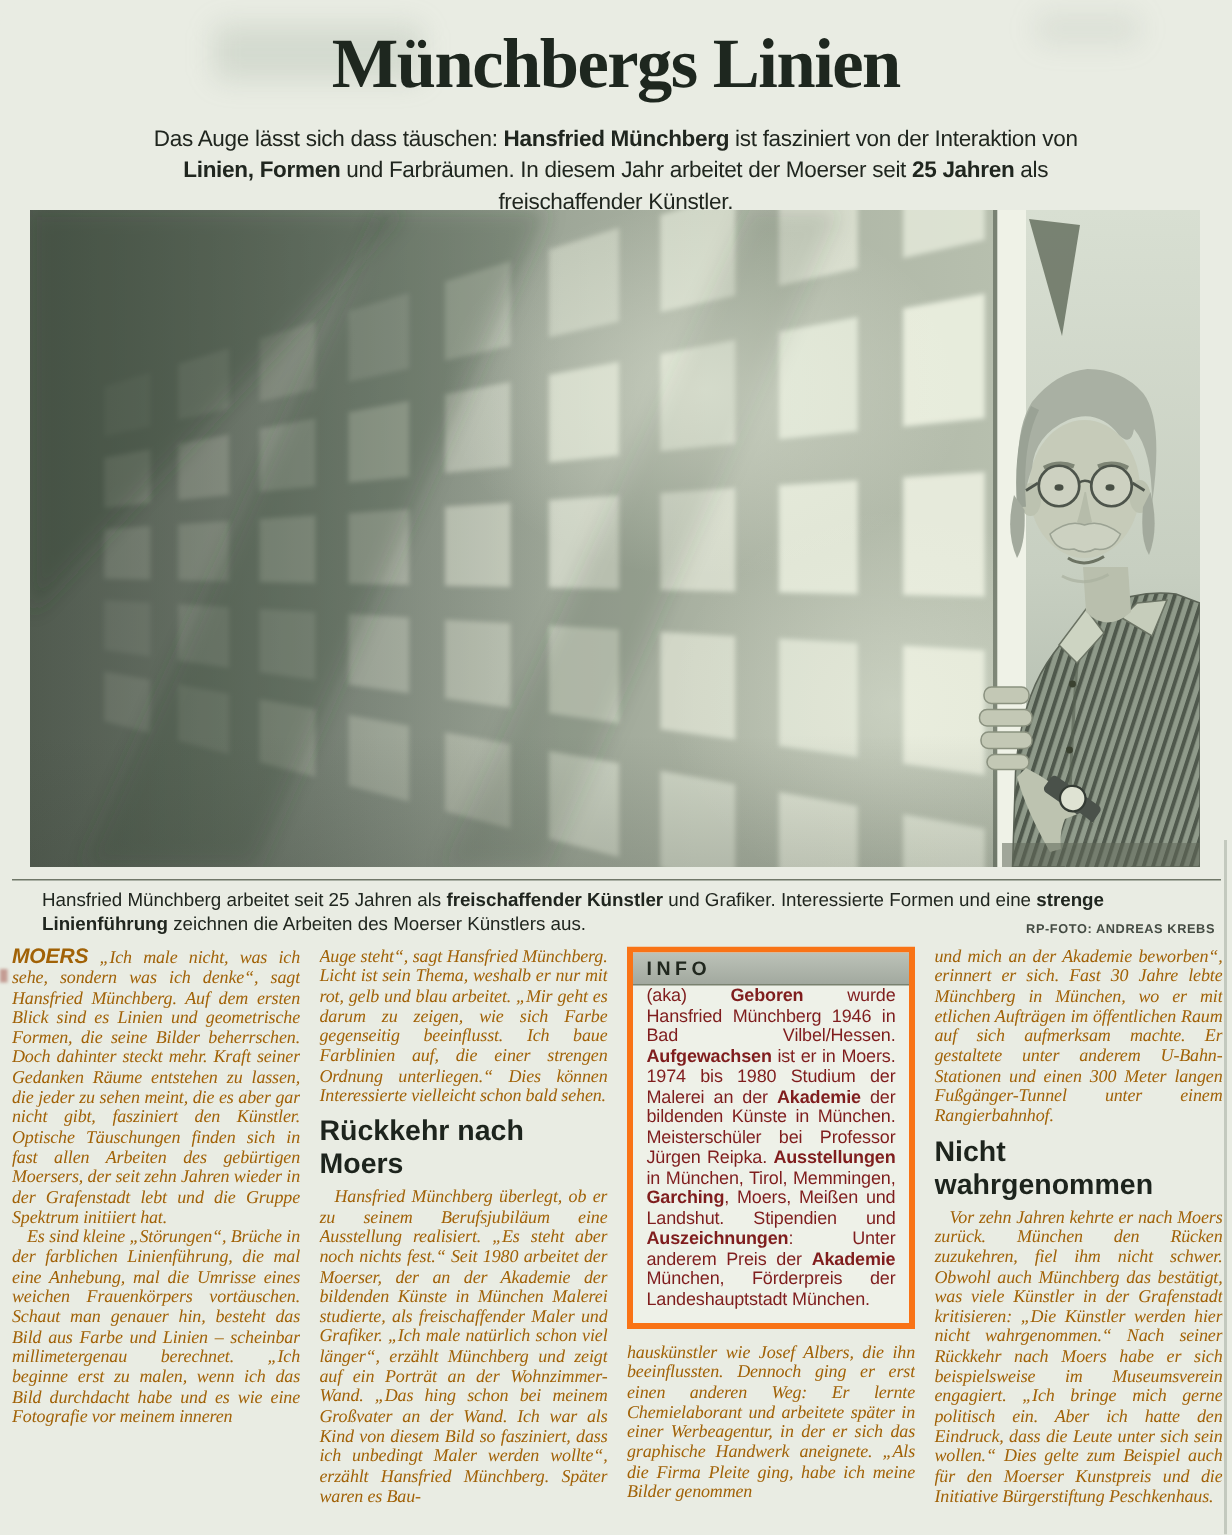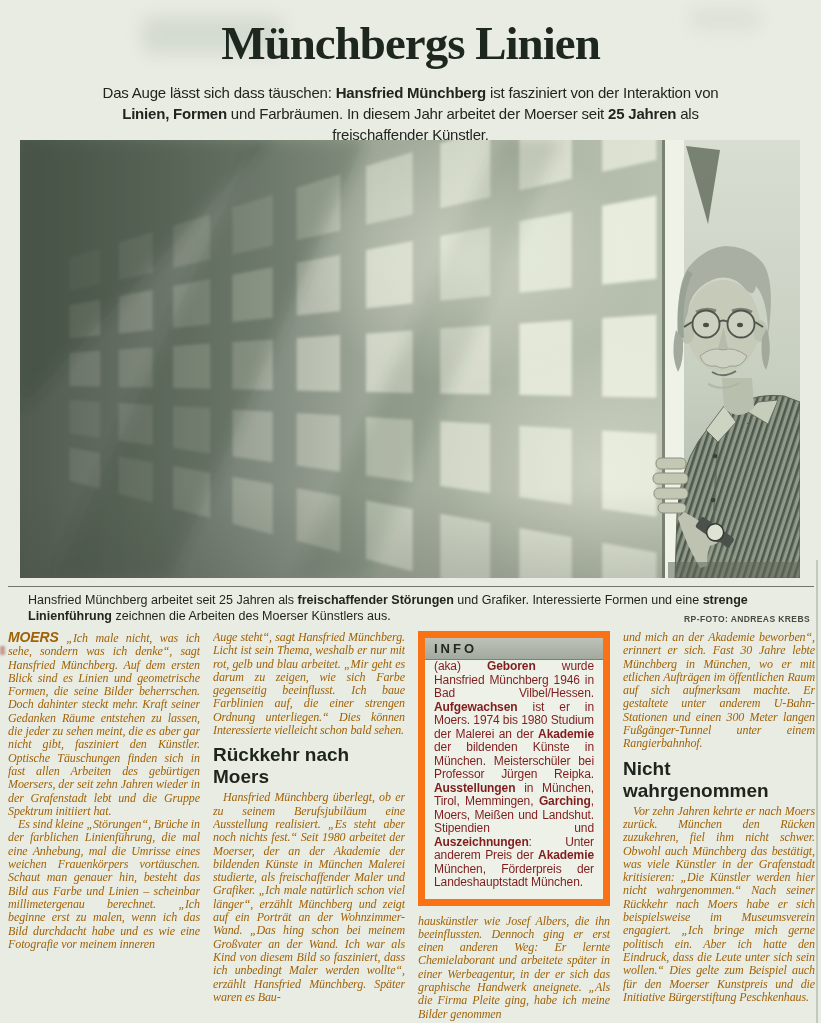--- a/index.html
+++ b/index.html
@@ -38,21 +38,21 @@
   .col{width:192px;flex:0 0 192px;overflow:hidden;}
   .col p{margin:0;font-family:"Liberation Serif",serif;font-size:12px;line-height:13.3px;
     text-align:justify;letter-spacing:-0.1px;color:#a16207;font-style:italic;}
   .col p.ind{text-indent:10px;}
   .byline{font-weight:bold;font-size:12px;letter-spacing:0.2px;color:#1d241d;
     padding-bottom:5px;border-bottom:1.5px solid #343c33;margin-bottom:8px;}
   .subhead{font-weight:bold;font-size:19px;color:#1d241d;margin:7px 0 3px;}
   .p-moers .b:first-child{font-family:"Liberation Sans",sans-serif;font-size:14px;}
 
   
-  .infobox{border:7px solid #f97316;background:#eef1e8;margin-bottom:9px;}
+  .infobox{border:4px solid #f97316;background:#eef1e8;margin-bottom:9px;}
   .info-kicker{background:linear-gradient(#bcc2b8,#a2a99f);border-bottom:1px solid #79816f;
     font-weight:bold;font-size:13px;letter-spacing:3px;padding:3px 9px;color:#21281f;}
   .info-title{font-weight:bold;font-size:19px;padding:8px 9px 4px;color:#1d241d;}
   .info-body{padding:0 9px 9px;font-size:12px;line-height:13.5px;text-align:justify;
     letter-spacing:-0.1px;color:#7f1d1d;}
 </style>
 </head>
 <body>
 
 <div class="page">
@@ -220,21 +220,21 @@
           <rect x="674" y="386" width="40" height="13" rx="3" fill="#49514a"></rect>
           <circle cx="694" cy="392" r="8.5" fill="#dfe3d1" stroke="#343b33" stroke-width="1.5"></circle>
         </g>
         <path d="M700,402 Q720,416 734,438 L690,438 Q684,420 690,406 Z" fill="url(#shirtP)" opacity="0.95"></path>
         <rect x="648" y="422" width="132" height="16" fill="#5e6757" opacity="0.55"></rect>
       </g>
     </svg>
   </div>
 
   <div class="caption">
-    <span><span>Hansfried Münchberg arbeitet seit 25 Jahren als </span><span class="b">freischaffender Störungen</span><span> und Grafiker. Interessierte Formen und eine </span><span class="b">strenge Linienführung</span><span> zeichnen die Arbeiten des Moerser Künstlers aus.</span></span>
+    <span><span>Hansfried Münchberg arbeitet seit 25 Jahren als </span><span class="b">freischaffender Künstler</span><span> und Grafiker. Interessierte Formen und eine </span><span class="b">strenge Linienführung</span><span> zeichnen die Arbeiten des Moerser Künstlers aus.</span></span>
     <span class="credit">RP-FOTO: ANDREAS KREBS</span>
   </div>
 
   <div class="columns">
 
     <div class="col">
       <p class="p-moers"><span class="b">MOERS</span><span> „Ich male nicht, was ich sehe, sondern was ich denke“, sagt Hansfried Münchberg. Auf dem ersten Blick sind es Linien und geometrische Formen, die seine Bilder beherrschen. Doch dahinter steckt mehr. Kraft seiner Gedanken Räume entstehen zu lassen, die jeder zu sehen meint, die es aber gar nicht gibt, fasziniert den Künstler. Optische Täuschungen finden sich in fast allen Arbeiten des gebürtigen Moersers, der seit zehn Jahren wieder in der Grafenstadt lebt und die Gruppe Spektrum initiiert hat.</span></p>
       <p class="ind"><span>Es sind kleine „Störungen“, Brüche in der farblichen Linienführung, die mal eine Anhebung, mal die Umrisse eines weichen Frauenkörpers vortäuschen. Schaut man genauer hin, besteht das Bild aus Farbe und Linien – scheinbar millimetergenau berechnet. „Ich beginne erst zu malen, wenn ich das Bild durchdacht habe und es wie eine Fotografie vor meinem inneren</span></p>
     </div>
 

